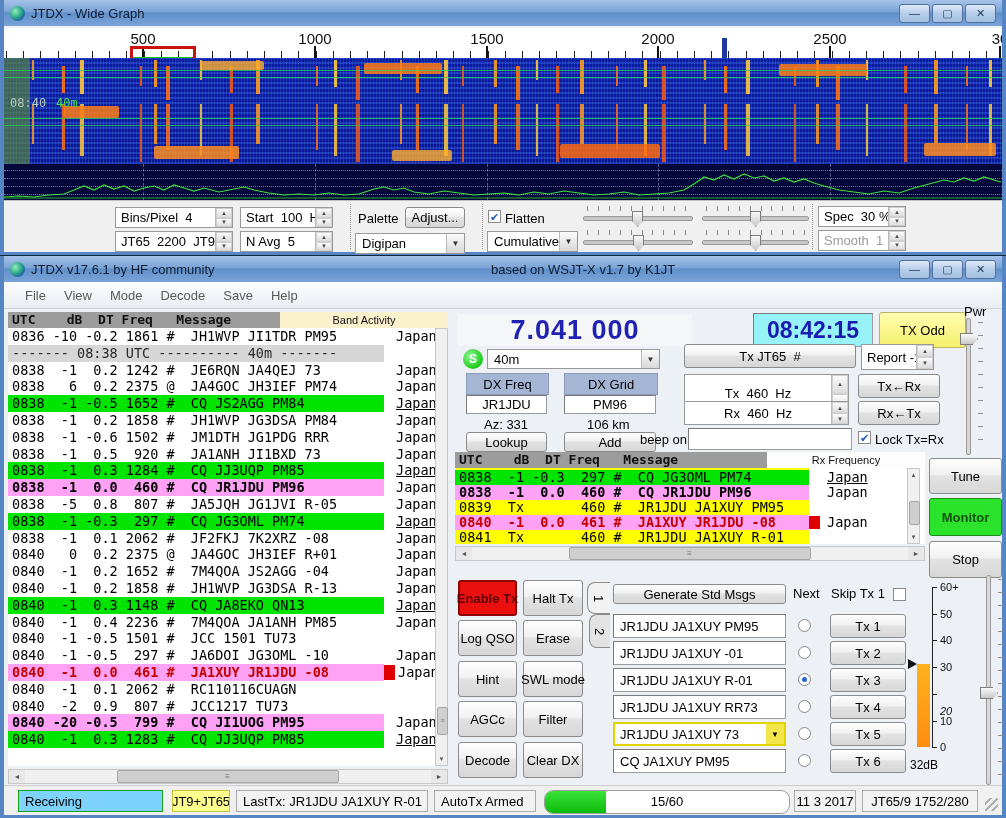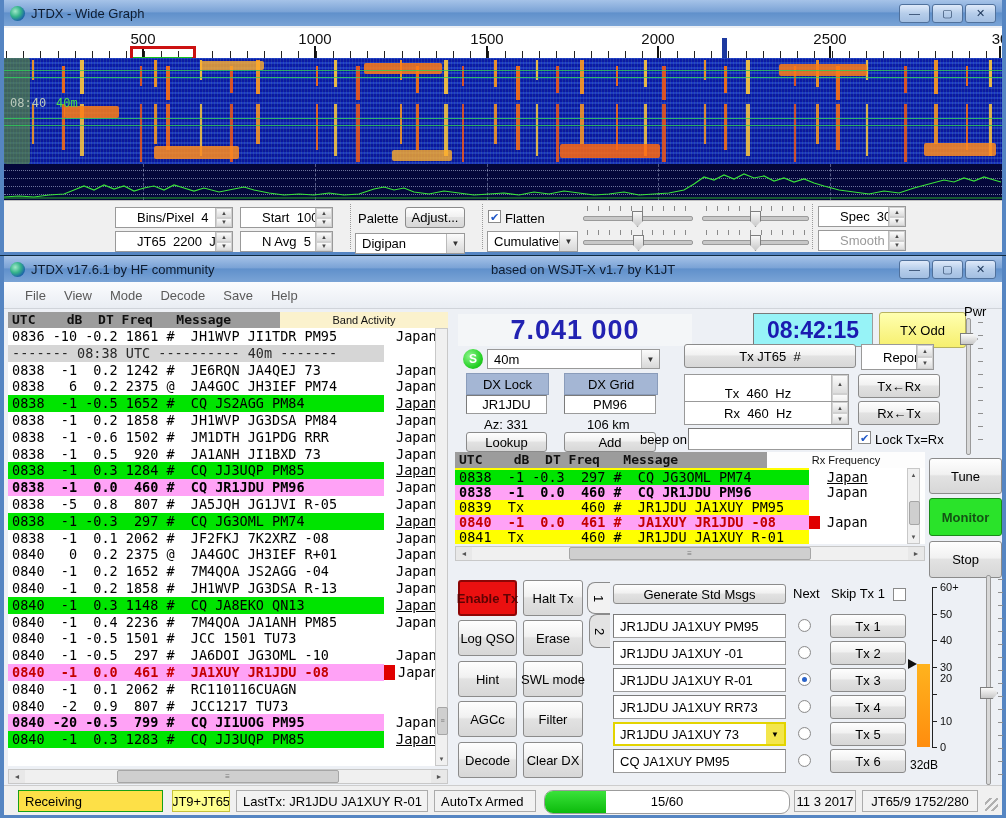--- a/index.html
+++ b/index.html
@@ -7,21 +7,21 @@
   .win{position:absolute;border:4px solid #5585c2;border-top:none;box-sizing:border-box;background:#edf0f5}
   .tbar{height:26px;background:linear-gradient(180deg,#a6c3e8 0%,#7ba3d6 45%,#6090cb 50%,#7aa4d6 100%);display:flex;align-items:center;padding:0 6px;position:relative}
   .appicon{width:15px;height:15px;border-radius:50%;background:radial-gradient(circle at 35% 35%,#9fe8c8 0%,#35b38a 40%,#1b5fa8 75%,#123c74 100%);margin-right:6px;flex:0 0 auto}
   .ttext{font-size:13px;color:#0e1c30;white-space:nowrap}
   .tcenter{position:absolute;left:487px;font-size:13px;color:#0e1c30;white-space:nowrap}
   .winbtns{position:absolute;right:6px;top:4px;display:flex;gap:2px}
   .wbtn{width:29px;height:17px;border:1px solid #50719c;border-radius:3px;background:linear-gradient(#dfeafa,#b6cdea 50%,#a3bfe2);display:flex;align-items:center;justify-content:center;font-size:11px;color:#1c3558;line-height:1}
   .sunken{border:1px solid #9b9b9b;border-top-color:#7a7a7a;border-left-color:#7a7a7a;background:#fff;box-sizing:border-box}
   .btn{position:absolute;border:1px solid #8b8b8b;border-radius:3px;background:linear-gradient(#fefefe,#f1f1f1 45%,#e2e2e2 50%,#d7d7d7);display:flex;align-items:center;justify-content:center;font-size:13px;color:#000;box-sizing:border-box;white-space:pre}
   .spin{position:absolute;display:flex;border:1px solid #999;background:#fff;box-sizing:border-box}
-  .spin .val{flex:1;display:flex;align-items:center;padding-left:21px;font-size:13px;white-space:pre;overflow:hidden}
+  .spin .val{flex:1;display:flex;align-items:center;padding-left:5px;font-size:13px;white-space:pre;overflow:hidden}
   .spin.ctr .val{justify-content:center;padding-left:0}
   .spin .arr{width:16px;display:flex;flex-direction:column;border-left:1px solid #bbb}
   .spin .arr i{flex:1;font-style:normal;display:flex;align-items:center;justify-content:center;font-size:6px;color:#4a4a4a;background:linear-gradient(#fbfbfb,#dcdcdc);border:1px solid #d0d0d0;box-sizing:border-box}
   .spin .arr i.up::after{content:"▲"} .spin .arr i.dn::after{content:"▼"}
   .spin.dis .val{color:#9a9a9a}
   .combo{position:absolute;display:flex;border:1px solid #999;background:#fff;box-sizing:border-box}
   .combo .val{flex:1;display:flex;align-items:center;padding-left:6px;white-space:pre;overflow:hidden}
   .combo .drop{width:17px;display:flex;align-items:center;justify-content:center;font-size:8px;color:#333;background:linear-gradient(#fbfbfb,#d8d8d8);border-left:1px solid #bbb}
   .combo .drop::after{content:"▼"}
   .cb{position:absolute;width:13px;height:13px;background:#fff;border:1px solid #8a8a8a;box-sizing:border-box;text-align:center;line-height:11px}
@@ -388,21 +388,21 @@
         <span class="drop"></span>
     </div>
     <div class="btn" style="left:680px;top:35px;width:172px;height:24px">Tx JT65  #</div>
     <div class="spin" style="left:857px;top:35px;width:73px;height:26px">
       <span class="val">Report -1</span>
         <span class="arr">
           <i class="up"></i>
           <i class="dn"></i>
         </span>
     </div>
-    <div style="position:absolute;left:462px;top:64px;width:81px;height:20px;background:#a4b6d4;border:1px solid #8a9cba;display:flex;align-items:center;justify-content:center">DX Lock</div>
+    <div style="position:absolute;left:462px;top:64px;width:81px;height:20px;background:#a4b6d4;border:1px solid #8a9cba;display:flex;align-items:center;justify-content:center">DX Freq</div>
     <div style="position:absolute;left:560px;top:64px;width:92px;height:20px;background:#a4b6d4;border:1px solid #8a9cba;display:flex;align-items:center;justify-content:center">DX Grid</div>
     <div class="sunken" style="position:absolute;left:462px;top:86px;width:81px;height:19px;display:flex;align-items:center;justify-content:center">JR1JDU</div>
     <div class="sunken" style="position:absolute;left:560px;top:86px;width:92px;height:19px;display:flex;align-items:center;justify-content:center">PM96</div>
     <span class="lbl" style="left:480px;top:108px">Az: 331</span>
     <span class="lbl" style="left:583px;top:108px">106 km</span>
     <div class="btn" style="left:462px;top:123px;width:81px;height:20px">Lookup</div>
     <div class="btn" style="left:560px;top:123px;width:92px;height:20px">Add</div>
 
     <div class="spin ctr" style="left:680px;top:65px;width:165px;height:39px">
       <span class="val">Tx  460  Hz</span>
@@ -509,37 +509,37 @@
       <div id="meter-labels">
           <div class="mtick" style="left: 928px; top: 278px;"></div>
           <span class="mlabel" style="left: 936px; top: 272px;">60+</span>
           <div class="mtick" style="left: 928px; top: 304.7px;"></div>
           <span class="mlabel" style="left: 936px; top: 298.7px;">50</span>
           <div class="mtick" style="left: 928px; top: 331.4px;"></div>
           <span class="mlabel" style="left: 936px; top: 325.4px;">40</span>
           <div class="mtick" style="left: 928px; top: 358.1px;"></div>
           <span class="mlabel" style="left: 936px; top: 352.1px;">30</span>
           <div class="mtick" style="left: 928px; top: 384.8px;"></div>
-          <span class="mlabel" style="left: 936px; top: 363px;">20</span>
+          <span class="mlabel" style="left: 936px; top: 396px; font-style: italic;">20</span>
           <div class="mtick" style="left: 928px; top: 411.5px;"></div>
           <span class="mlabel" style="left: 936px; top: 405.5px;">10</span>
           <div class="mtick" style="left: 928px; top: 438.2px;"></div>
           <span class="mlabel" style="left: 936px; top: 432.2px;">0</span>
         </div>
       <span class="lbl" style="left:906px;top:449px;font-size:12px">32dB</span>
     </div>
     <div class="vslider" style="left:976px;top:266px;width:24px;height:210px">
       <div class="groove"></div>
         <div class="vticks"></div>
         <div class="handle" style="top:112px"></div>
     </div>
   </div>
 
   <div style="position:absolute;left:0;top:529px;width:998px;height:29px;background:#f0f0f0;border-top:1px solid #cdcdcd">
-    <div class="sbitem" style="left:14px;top:4px;width:145px;background:#fde047;border-color:#17a017">Receiving</div>
+    <div class="sbitem" style="left:14px;top:4px;width:145px;background:#7dd3fc;border-color:#17a017">Receiving</div>
     <div class="sbitem" style="left:168px;top:4px;width:58px;background:#ffff8e;border-color:#c6c23c;justify-content:center">JT9+JT65</div>
     <div class="sbitem" style="left:232px;top:4px;width:192px">LastTx: JR1JDU JA1XUY R-01</div>
     <div class="sbitem" style="left:430px;top:4px;width:102px">AutoTx Armed</div>
     <div style="position:absolute;left:540px;top:4px;width:244px;height:22px;border:1px solid #9c9c9c;border-radius:9px;background:#fff;overflow:hidden">
       <div id="pbar-fill" style="position: absolute; left: 0px; top: 0px; bottom: 0px; background: linear-gradient(rgb(58, 226, 58), rgb(12, 187, 12)); width: 25%;"></div>
       <div style="position:absolute;left:0;right:0;top:3px;text-align:center">15/60</div>
     </div>
     <div class="sbitem" style="left:790px;top:4px;width:62px;justify-content:center">11 3 2017</div>
     <div class="sbitem" style="left:858px;top:4px;width:116px;justify-content:center">JT65/9 1752/280</div>
     <div style="position:absolute;right:4px;bottom:4px;width:13px;height:13px;background:repeating-linear-gradient(135deg,transparent 0 3px,#b0b0b0 3px 5px)"></div>

